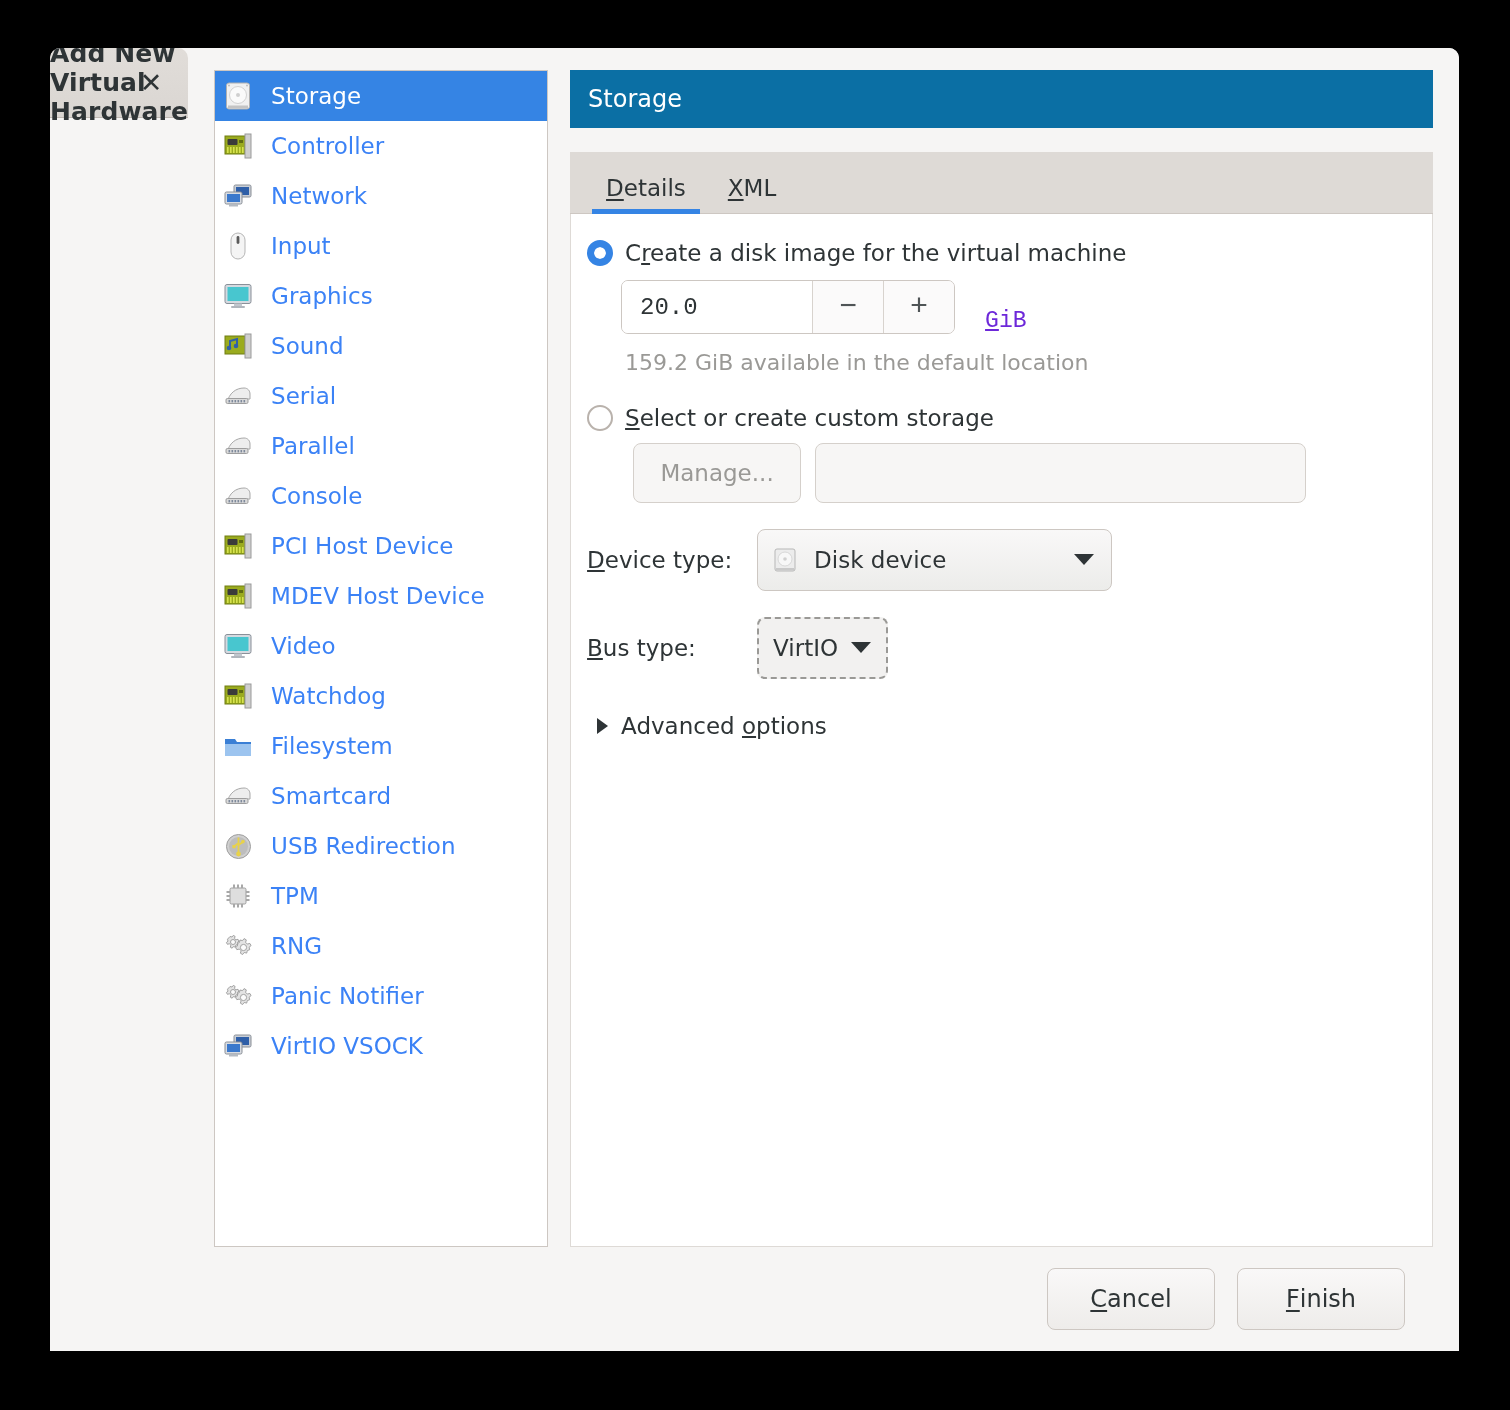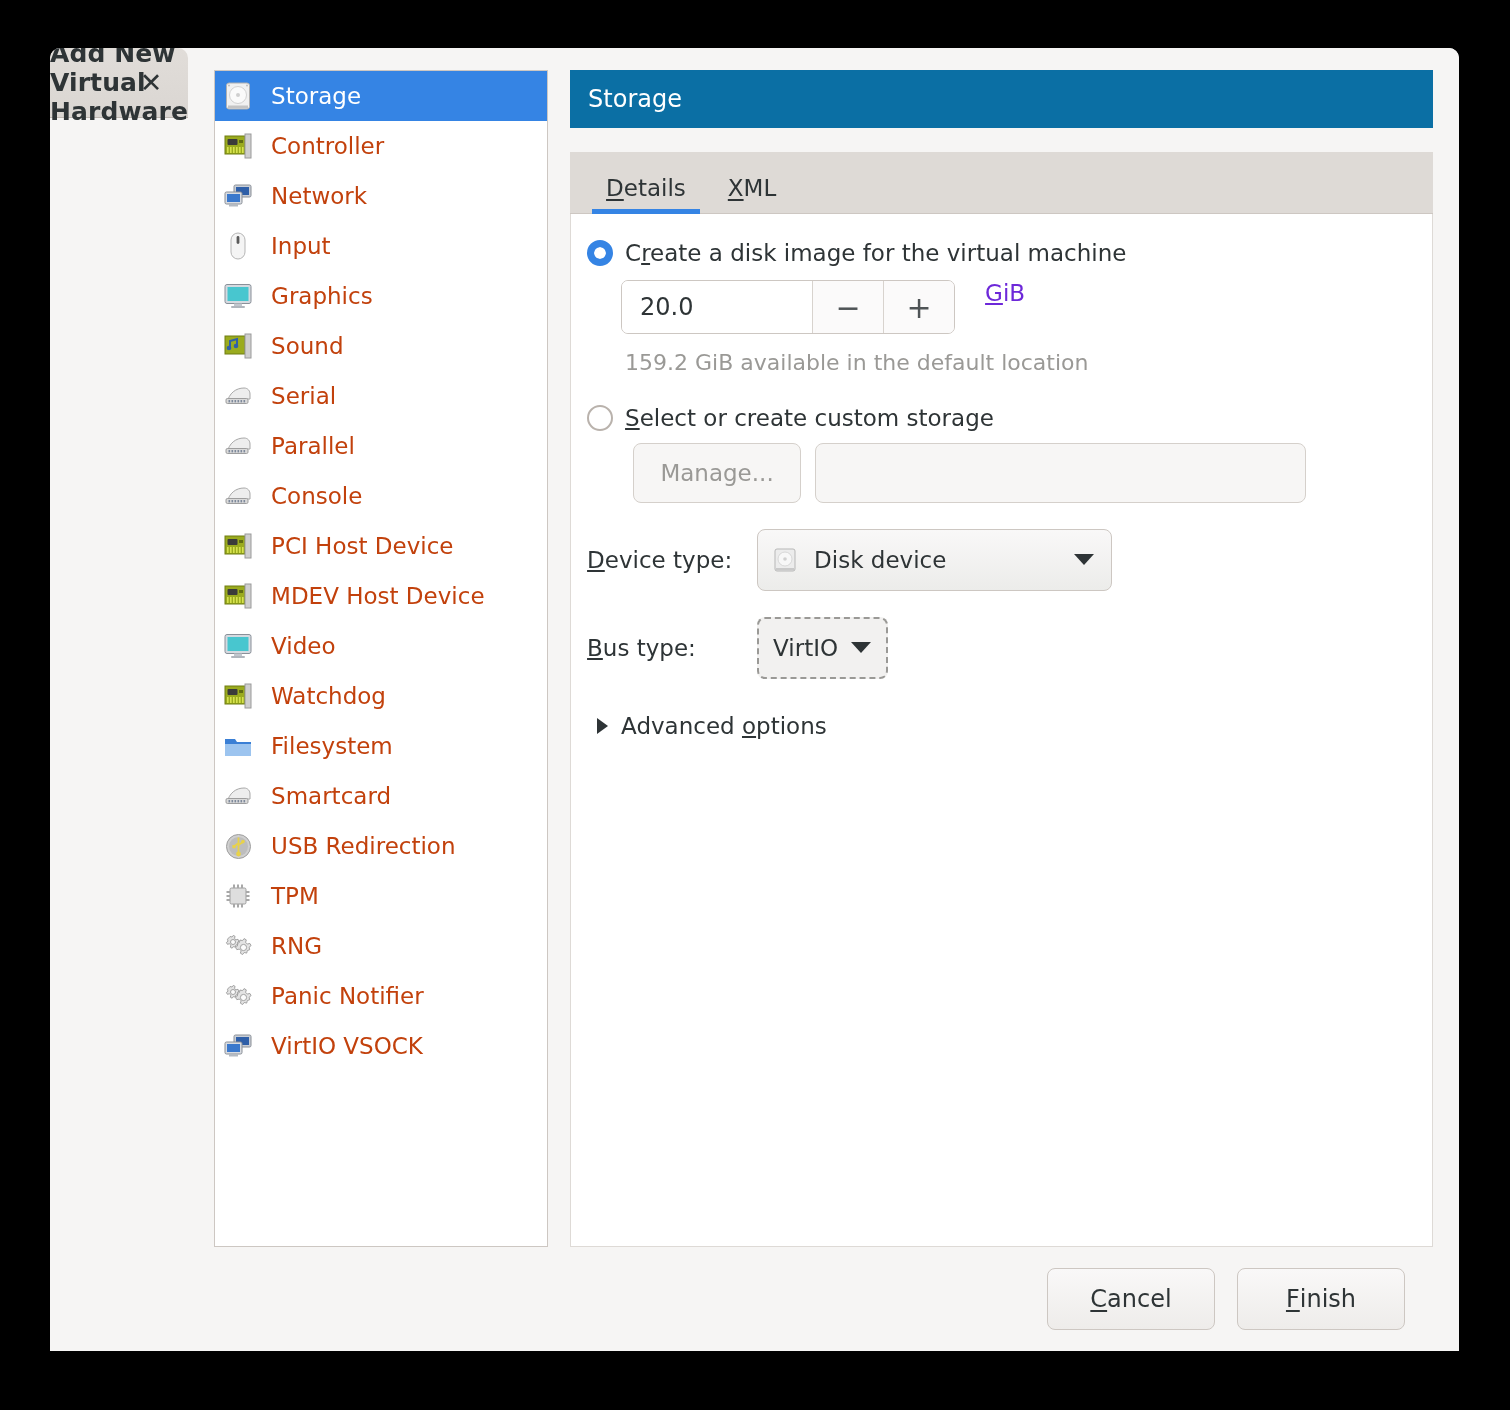--- a/index.html
+++ b/index.html
@@ -85,21 +85,21 @@
     cursor: pointer;
   }
   .side-item .ico {
     width: 30px; height: 30px;
     flex: 0 0 30px;
     margin-right: 18px;
     display: flex; align-items: center; justify-content: center;
   }
   .side-item .lbl {
     font-size: 23px;
-    color: #c2410c;
+    color: #3b82f6;
     white-space: nowrap;
   }
   .side-item.selected { background: #3584e4; }
   .side-item.selected .lbl { color: #ffffff; }
 
   
   .panel {
     flex: 1 1 auto;
     display: flex;
     flex-direction: column;
@@ -164,21 +164,21 @@
     border: 2px solid #b9b2ac;
   }
   .radio.checked {
     background: #3584e4;
     border: 7px solid #3584e4;
     box-shadow: inset 0 0 0 7px #ffffff;
   }
   .radio-label { font-size: 23px; color: #2e3436; }
   .radio-label u { text-underline-offset: 2px; }
 
-  .spin-row { display: flex; align-items: flex-start; margin: 14px 0 0 34px; }
+  .spin-row { display: flex; align-items: flex-end; margin: 14px 0 0 34px; font-family: Liberation Mono, monospace; }
   .spinner {
     display: flex;
     align-items: stretch;
     height: 54px;
     border: 1px solid #cdc7c2;
     border-radius: 7px;
     background: #ffffff;
     overflow: hidden;
   }
   .spin-value {

